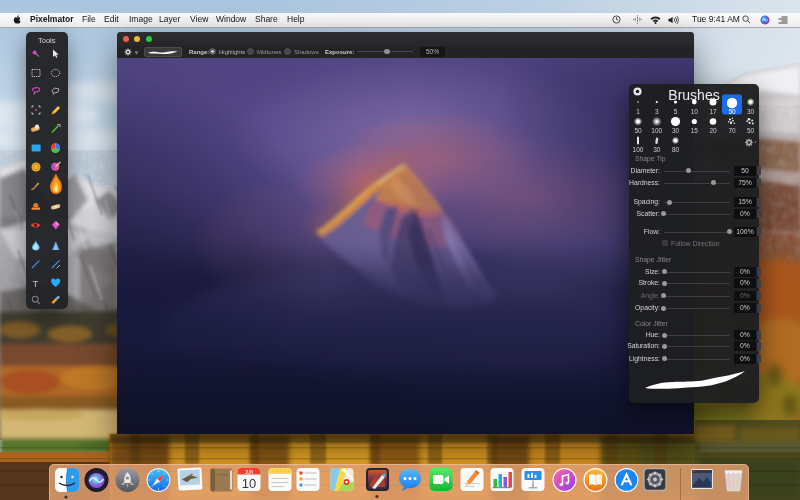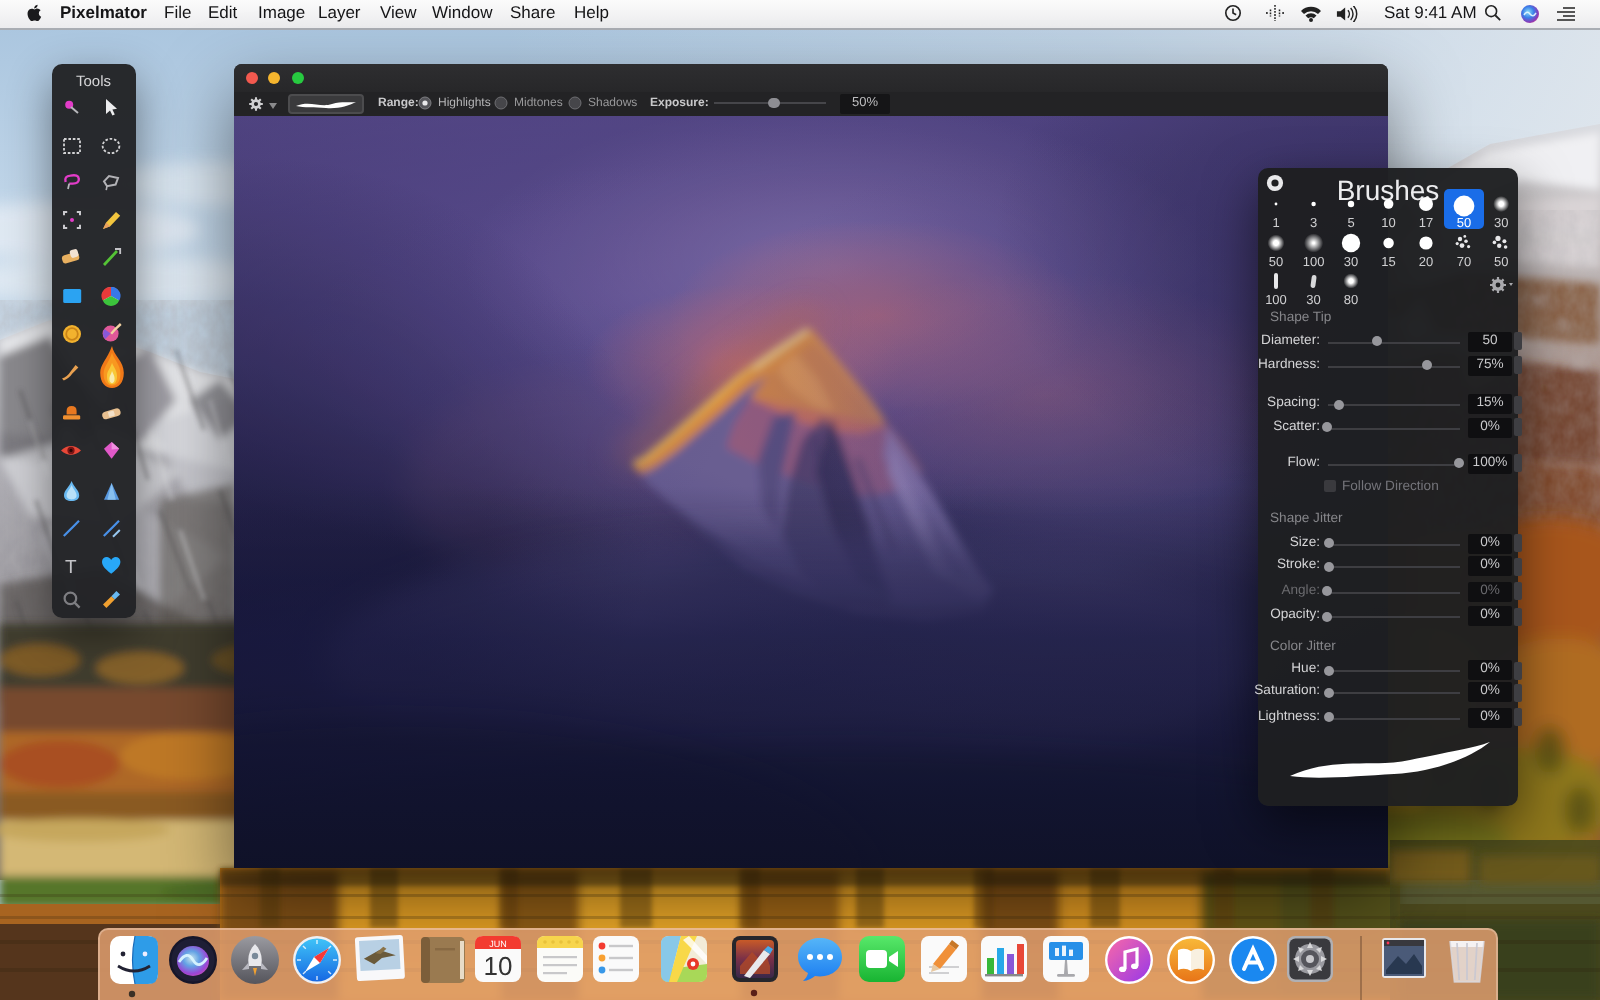--- a/index.html
+++ b/index.html
@@ -196,21 +196,21 @@
  </g>
 
  <g opacity="0.25">
   <rect x="0" y="447" width="800" height="1.5" fill="#3a2c12"></rect>
   <rect x="0" y="458" width="800" height="1.5" fill="#3a2c12"></rect>
   <rect x="0" y="470" width="800" height="2" fill="#2e2410"></rect>
   <rect x="0" y="484" width="800" height="2" fill="#2e2410"></rect>
  </g>
 </svg>
 
-<div class="abs" id="menubar" style="left:0;top:0;width:800px;height:15px;background:linear-gradient(#fbfbfb,#ececee);border-bottom:1px solid #a9adb3;font-size:8.5px;color:#151517;">
+<div class="abs" id="menubar" style="left:0;top:13px;width:800px;height:15px;background:linear-gradient(#fbfbfb,#ececee);border-bottom:1px solid #a9adb3;font-size:8.5px;color:#151517;">
   <svg class="abs" style="left:12.5px;top:2px" width="8" height="9" viewBox="0 0 24 28">
     <path fill="#1a1a1c" d="M19.5 14.8c0-3.3 2.7-4.9 2.8-5-1.5-2.2-3.9-2.6-4.7-2.6-2-.2-3.9 1.2-4.9 1.2-1 0-2.6-1.2-4.3-1.1-2.2 0-4.2 1.3-5.3 3.2-2.3 3.9-.6 9.7 1.6 12.9 1.1 1.6 2.4 3.3 4.1 3.2 1.6-.1 2.3-1 4.2-1 2 0 2.5 1 4.3 1 1.8 0 2.9-1.6 4-3.2 1.3-1.8 1.8-3.6 1.8-3.7-.1 0-3.5-1.4-3.6-4.9zM16.2 5.2c.9-1.1 1.5-2.6 1.3-4.2-1.3.1-2.9.9-3.8 2-.8 1-1.6 2.5-1.4 4 1.5.1 3-.7 3.9-1.8z"></path>
   </svg>
   <span class="abs" style="left:30px;top:1px;font-weight:bold;">Pixelmator</span>
   <span class="abs" style="left:82px;top:1px;">File</span>
   <span class="abs" style="left:104px;top:1px;">Edit</span>
   <span class="abs" style="left:129px;top:1px;">Image</span>
   <span class="abs" style="left:159px;top:1px;">Layer</span>
   <span class="abs" style="left:190px;top:1px;">View</span>
   <span class="abs" style="left:216px;top:1px;">Window</span>
@@ -225,21 +225,21 @@
     <path d="M10 1 L10 19 M5 6 L5 14 M15 6 L15 14 M1 9 L1 11 M19 9 L19 11" stroke="#222" stroke-width="1.7" fill="none" stroke-dasharray="2 1.4"></path>
   </svg>
   <svg class="abs" style="left:650px;top:2.5px" width="11" height="8" viewBox="0 0 22 16">
     <path d="M1 5 A14 14 0 0 1 21 5 L18 8 A10 10 0 0 0 4 8 Z M5.5 9.5 A8 8 0 0 1 16.5 9.5 L13.8 12.3 A4.4 4.4 0 0 0 8.2 12.3 Z" fill="#222"></path>
     <circle cx="11" cy="14" r="2" fill="#222"></circle>
   </svg>
   <svg class="abs" style="left:668px;top:2.5px" width="11" height="8" viewBox="0 0 24 16">
     <path d="M1 5 L5 5 L10 1 L10 15 L5 11 L1 11 Z" fill="#222"></path>
     <path d="M13 4 A6 6 0 0 1 13 12 M16 1.5 A9.5 9.5 0 0 1 16 14.5 M19 -1 A13 13 0 0 1 19 17" stroke="#222" stroke-width="1.6" fill="none"></path>
   </svg>
-  <span class="abs" style="left:692px;top:1px;">Sat 9:41 AM</span>
+  <span class="abs" style="left:692px;top:1px;">Tue 9:41 AM</span>
   <svg class="abs" style="left:742px;top:2px" width="9" height="9" viewBox="0 0 20 20">
     <circle cx="8" cy="8" r="6" fill="none" stroke="#222" stroke-width="1.8"></circle>
     <path d="M12.5 12.5 L18 18" stroke="#222" stroke-width="2"></path>
   </svg>
   <svg class="abs" style="left:760px;top:1.5px" width="10" height="10" viewBox="0 0 20 20">
     <defs>
         <radialGradient id="siri" cx="0.4" cy="0.4" r="0.7">
       <stop offset="0" stop-color="#8ae0f8"></stop>
           <stop offset="0.45" stop-color="#3a7de8"></stop>
           <stop offset="0.8" stop-color="#8a3ab8"></stop>

